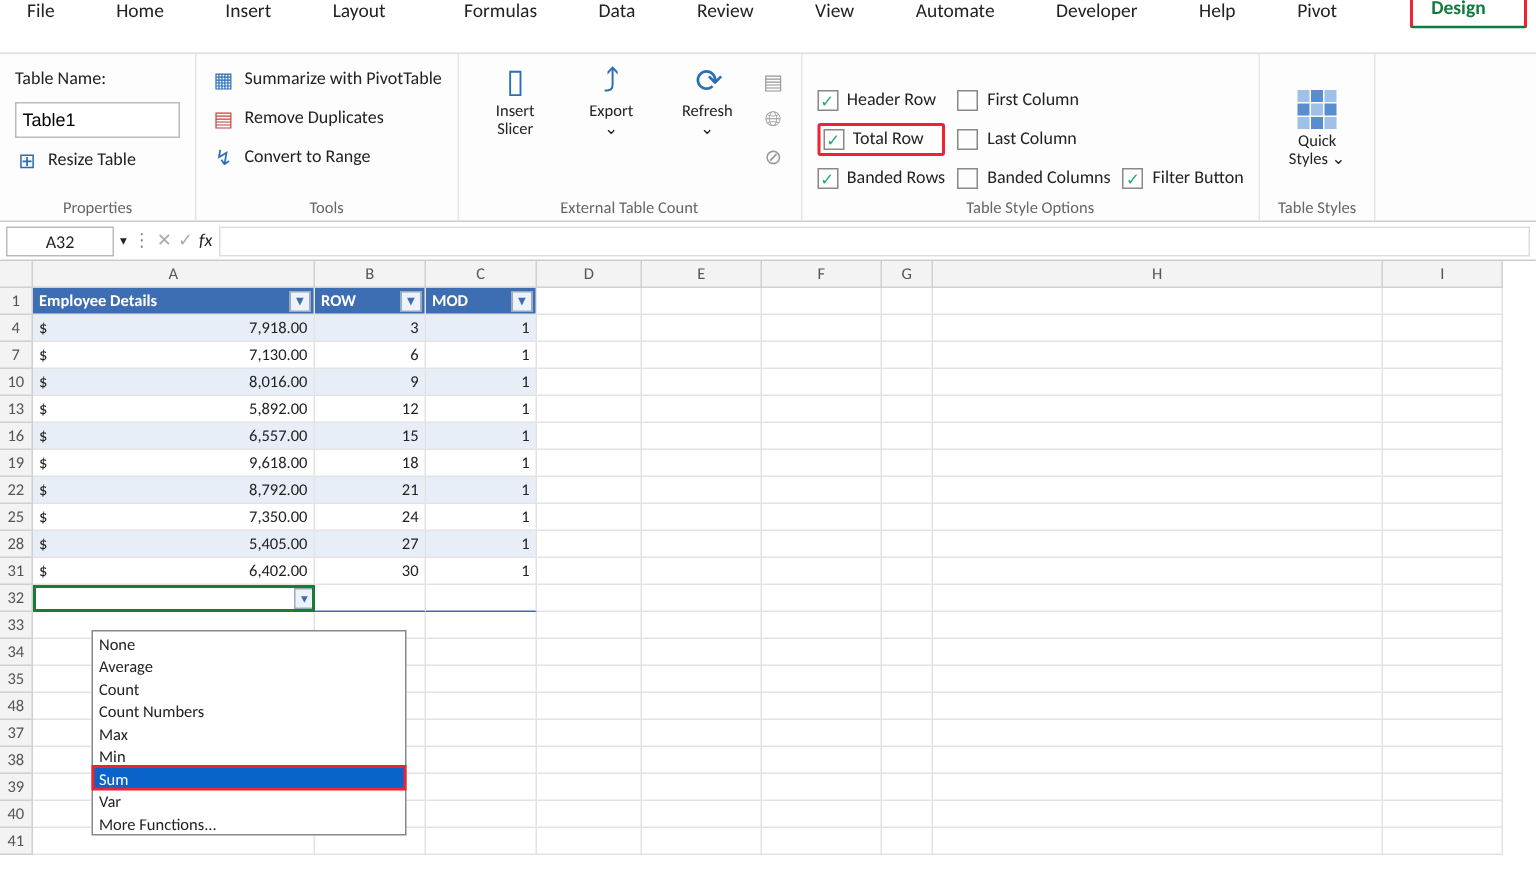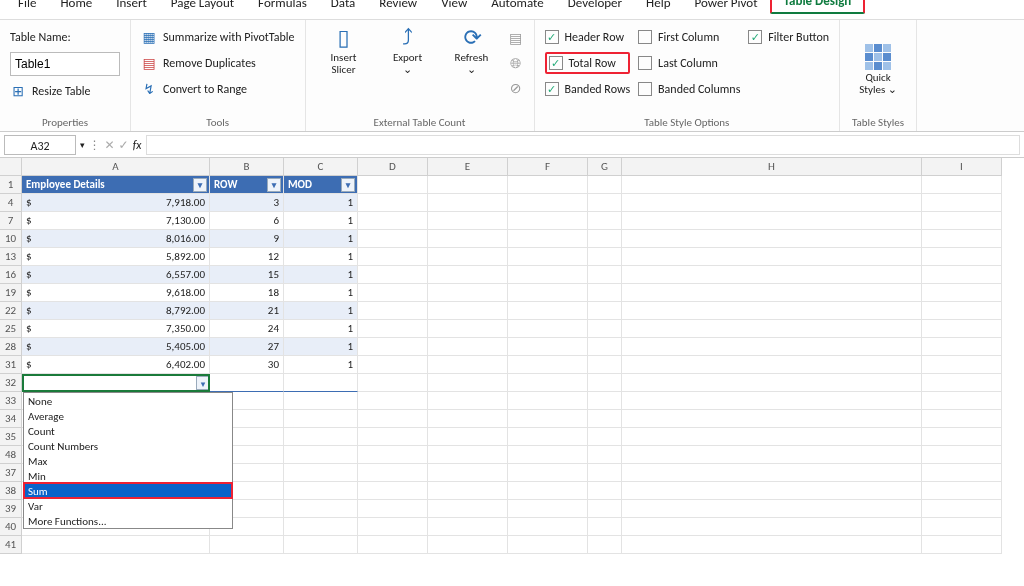--- a/index.html
+++ b/index.html
@@ -1,19 +1,19 @@
 <!DOCTYPE html>
 <html><head>
 <meta charset="utf-8">
 <style>
   * { box-sizing: border-box; }
   body { margin: 0; font-family: "Segoe UI", Calibri, Arial, sans-serif; font-size: 12px; background: #fff; color: #222; user-select: none; }
   
   
-  .ribbon-tabs { display: flex; gap: 0; padding: 2px 6px 5px 6px; height: 20px; align-items: flex-end; border-bottom: 1px solid #ddd; }
+  .ribbon-tabs { display: flex; gap: 17px; padding: 2px 6px 16px 6px; height: 36px; align-items: flex-end; border-bottom: 1px solid #ddd; }
   .ribbon-tabs .tab { padding: 4px 12px; font-size: 13px; cursor: pointer; }
   .ribbon-tabs .tab.active { color: #0f7b3f; font-weight: 600; border-bottom: 2px solid #0f7b3f; }
   .red-box { border: 2px solid #e23; border-radius: 2px; }
 
   
   .ribbon { display: flex; border-bottom: 1px solid #ccc; height: 112px; background: #fdfdfd; }
   .group { display: flex; flex-direction: column; border-right: 1px solid #e5e5e5; padding: 6px 10px 2px; }
   .group-body { flex: 1; display: flex; gap: 8px; }
   .group-label { text-align: center; font-size: 11px; color: #666; padding-top: 2px; }
   .vstack { display: flex; flex-direction: column; gap: 4px; }
@@ -139,21 +139,21 @@
       <div class="vstack" style="gap:8px; padding-top:4px;">
         <span class="ic" style="color:#999">▤</span>
         <span class="ic" style="color:#999">🌐︎</span>
         <span class="ic" style="color:#999">⊘</span>
       </div>
     </div>
     <div class="group-label">External Table Count</div>
   </div>
 
   <div class="group" style="flex:0 0 auto;">
-    <div class="group-body" style="">
+    <div class="group-body" style="align-items:flex-end;">
       <div class="vstack">
         <div class="chk">
             <span class="box checked"></span>
             <span>Header Row</span>
           </div>
         <div class="chk red-box" style="padding:0 2px;">
             <span class="box checked"></span>
             <span>Total Row</span>
           </div>
         <div class="chk">
@@ -525,21 +525,21 @@
           <div class="cell cD"></div>
           <div class="cell cE"></div>
           <div class="cell cF"></div>
           <div class="cell cG"></div>
           <div class="cell cH"></div>
           <div class="cell cI"></div>
         </div>
       </div>
   </div>
 
-  <div class="func-dd" id="funcdd" style="top:234px;">
+  <div class="func-dd" id="funcdd" style="top:246px;margin-left:38px;">
       <div class="opt">None</div>
       <div class="opt">Average</div>
       <div class="opt">Count</div>
       <div class="opt">Count Numbers</div>
       <div class="opt">Max</div>
       <div class="opt">Min</div>
       <div class="opt selected red-outline">Sum</div>
       <div class="opt">Var</div>
       <div class="opt">More Functions...</div>
     </div>

